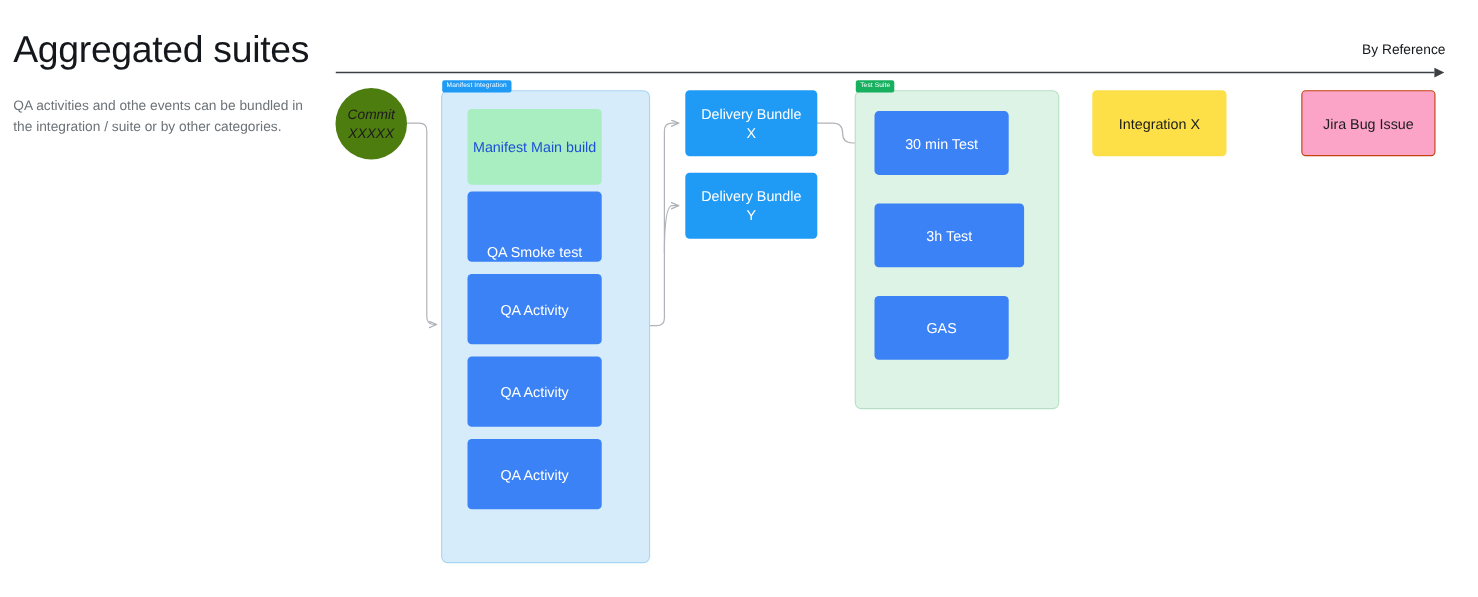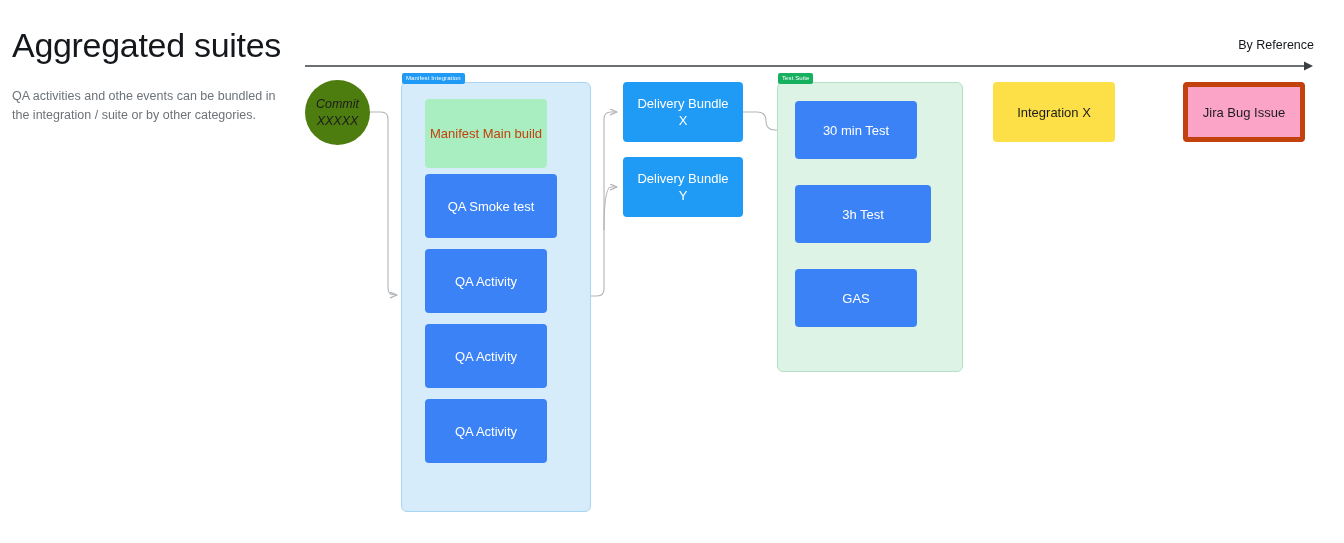--- a/index.html
+++ b/index.html
@@ -134,38 +134,38 @@
     display: flex;
     align-items: center;
     justify-content: center;
     text-align: center;
     font-size: 13px;
     line-height: 17px;
     box-sizing: border-box;
   }
   .card-lightgreen {
     background: #a8eec0;
-    color: #c2410c;
+    color: #1d4ed8;
   }
   .card-green {
     background: #3b82f6;
     color: #ffffff;
   }
   .card-blue {
     background: #1f9af5;
     color: #ffffff;
   }
   .card-lightblue {
     background: #fde047;
     color: #1c1c1c;
   }
   .card-pink {
     background: #fba4c8;
     color: #1c1c1c;
-    border: 5px solid #c2410c;
+    border: 1px solid #c2410c;
   }
 </style>
 </head>
 <body>
 
 <div class="canvas">
 
   <div class="page-title">Aggregated suites</div>
   <div class="page-subtitle">QA activities and othe events can be bundled in the integration / suite or by other categories.</div>
 
@@ -194,21 +194,21 @@
     <span>Commit</span>
     <span>XXXXX</span>
   </div>
 
   <div class="group group-manifest">
     <div class="group-badge badge-blue">Manifest Integration</div>
 
     <div class="card card-lightgreen" style="left:23px; top:16px; width:122px; height:69px;">
       <span>Manifest Main build</span>
     </div>
-    <div class="card card-green" style="left:23px; top:91px; width:132px; height:64px;">
+    <div class="card card-green" style="left:23px; top:91px; width:122px; height:64px;align-items:flex-end;">
       <span>QA Smoke test</span>
     </div>
     <div class="card card-green" style="left:23px; top:166px; width:122px; height:64px;">
       <span>QA Activity</span>
     </div>
     <div class="card card-green" style="left:23px; top:241px; width:122px; height:64px;">
       <span>QA Activity</span>
     </div>
     <div class="card card-green" style="left:23px; top:316px; width:122px; height:64px;">
       <span>QA Activity</span>

